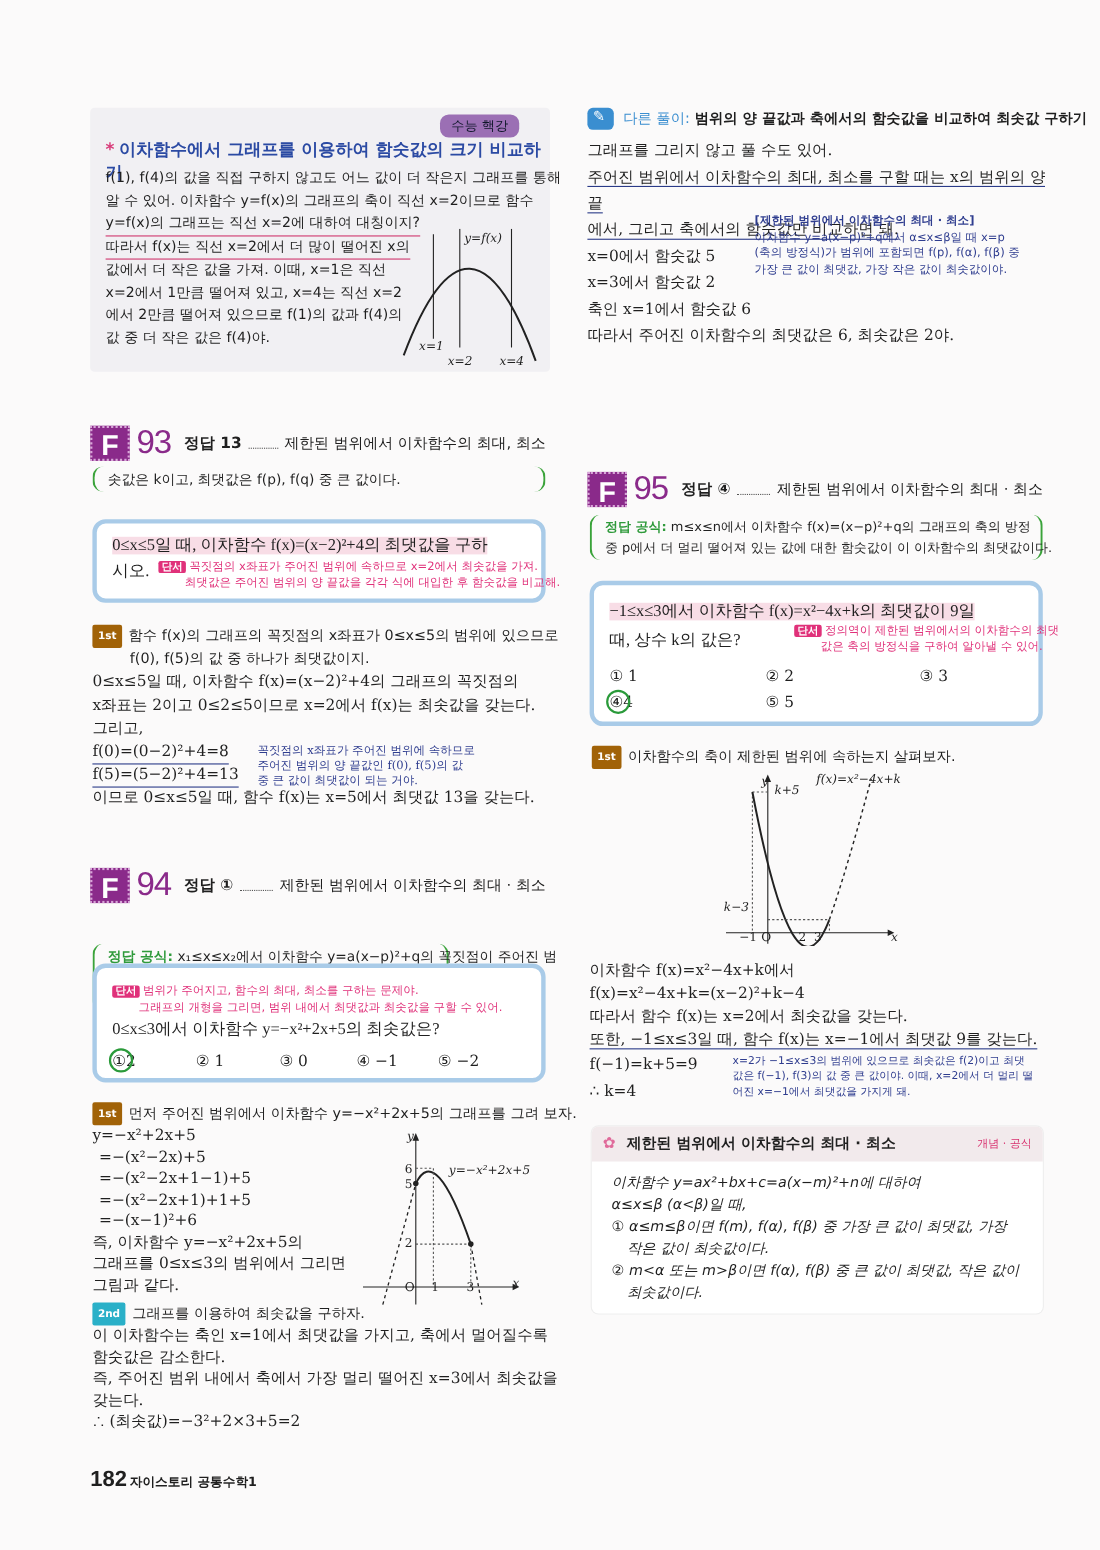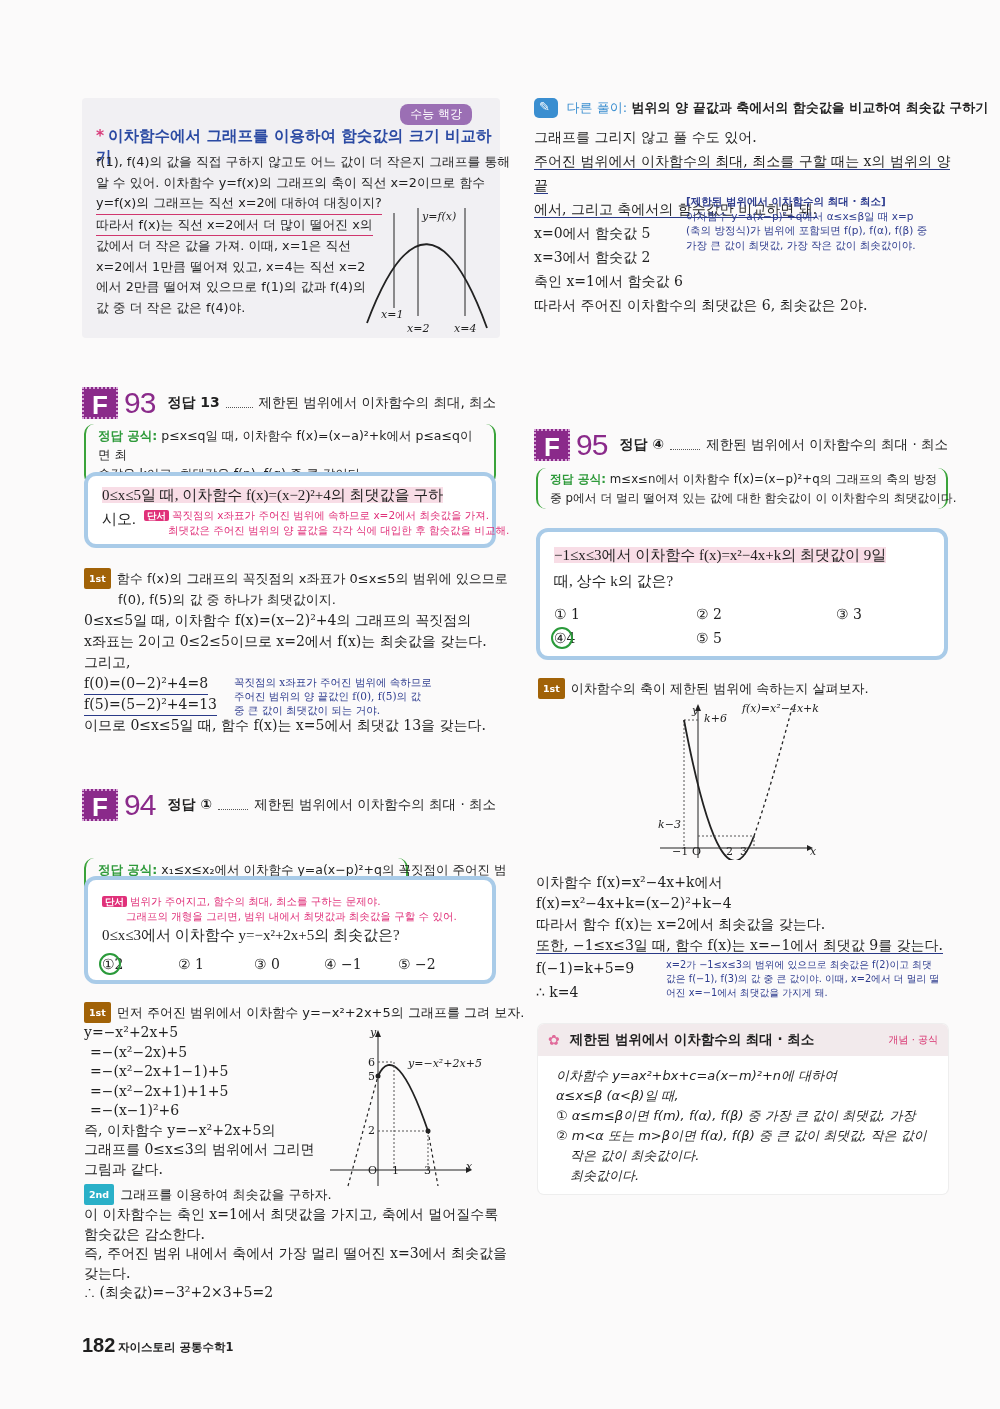--- a/index.html
+++ b/index.html
@@ -4,21 +4,21 @@
 <style>
   * { box-sizing: border-box; margin: 0; padding: 0; }
   html, body { width: 1000px; height: 1409px; background: #fbfafa; }
   body { position: relative; font-family: "DejaVu Sans", sans-serif; color: #1f1f1f; overflow: hidden; }
   .serif { font-family: "DejaVu Serif", "Liberation Serif", serif; }
   .ital { font-style: italic; }
   .abs { position: absolute; }
 
   
   .tipbox { left: 82px; top: 98px; width: 418px; height: 240px; background: #f1f0f3; border-radius: 4px; }
-  .tip-badge { position: absolute; right: 28px; top: 6px; background: #9b6fb4; color: #ffffff; font-size: 12px; padding: 2px 10px; border-radius: 8px; }
+  .tip-badge { position: absolute; right: 28px; top: 6px; background: #9b6fb4; color: #0f172a; font-size: 12px; padding: 2px 10px; border-radius: 8px; }
   .tip-title { position: absolute; left: 14px; top: 28px; font-size: 15.5px; font-weight: bold; color: #2b4aa3; }
   .tip-title .star { color: #d83c7a; margin-right: 4px; }
   .tip-body { position: absolute; left: 14px; top: 54px; width: 390px; font-size: 12.8px; line-height: 20.5px; }
   .tip-body .line { white-space: nowrap; }
   .ul-pink-short { border-bottom: 1.5px solid #d0366e; display: inline-block; }
 
   
   .alt-head { left: 534px; top: 98px; font-size: 13px; font-weight: bold; white-space: nowrap; }
   .alt-icon { display: inline-block; width: 24px; height: 20px; background: #3a8ed0; border-radius: 5px; vertical-align: middle; margin-right: 4px; position: relative; }
   .alt-icon::after { content: "✎"; color: #fff; font-size: 13px; position: absolute; left: 5px; top: 1px; }
@@ -115,21 +115,20 @@
 </div>
 
 <div class="abs fhead" style="left:82px;top:386px;width:414px">
   <div class="fbox">F</div>
   <div class="fnum">93</div>
   <div class="fans">정답 13</div>
   <div class="fdots"></div>
   <div class="ftopic">제한된 범위에서 이차함수의 최대, 최소</div>
 </div>
 <div class="formula" style="left:84px;top:424px;width:412px">
-  <div><span class="lbl">정답 공식:</span> <span>p≤x≤q일 때, 이차함수 f(x)=(x−a)²+k에서 p≤a≤q이면 최</span></div>
   <div>솟값은 k이고, 최댓값은 f(p), f(q) 중 큰 값이다.</div>
 </div>
 <div class="qbox" style="left:84px;top:472px;width:412px;height:76px">
   <div class="abs serif qtext" style="left:14px;top:10px;white-space:nowrap"><span class="hl-pink">0≤x≤5일 때, 이차함수 f(x)=(x−2)²+4의 최댓값을 구하</span></div>
   <div class="abs serif qtext" style="left:14px;top:34px">시오.</div>
   <div class="abs hint" style="left:56px;top:32px;white-space:nowrap">
     <div><span class="hint-tag">단서</span><span>꼭짓점의 x좌표가 주어진 범위에 속하므로 x=2에서 최솟값을 가져.</span></div>
     <div style="padding-left:24px">최댓값은 주어진 범위의 양 끝값을 각각 식에 대입한 후 함숫값을 비교해.</div>
   </div>
 </div>
@@ -233,20 +232,24 @@
   <div class="fdots"></div>
   <div class="ftopic">제한된 범위에서 이차함수의 최대 · 최소</div>
 </div>
 <div class="formula" style="left:536px;top:468px;width:412px;font-size:11.8px;line-height:18.5px">
   <div style="white-space:nowrap"><span class="lbl">정답 공식:</span> <span>m≤x≤n에서 이차함수 f(x)=(x−p)²+q의 그래프의 축의 방정</span></div>
   <div style="white-space:nowrap">중 p에서 더 멀리 떨어져 있는 값에 대한 함숫값이 이 이차함수의 최댓값이다.</div>
 </div>
 <div class="qbox" style="left:536px;top:528px;width:412px;height:132px">
   <div class="abs serif qtext" style="left:14px;top:14px;white-space:nowrap"><span class="hl-pink">−1≤x≤3에서 이차함수 f(x)=x²−4x+k의 최댓값이 9일</span></div>
   <div class="abs serif qtext" style="left:14px;top:40px">때, 상수 k의 값은?</div>
+  <div class="abs hint" style="left:182px;top:34px;white-space:nowrap">
+    <div><span class="hint-tag">단서</span><span>정의역이 제한된 범위에서의 이차함수의 최댓</span></div>
+    <div style="padding-left:24px">값은 축의 방정식을 구하여 알아낼 수 있어.</div>
+  </div>
   <div class="abs serif" style="left:14px;top:74px;font-size:14px">① 1</div>
   <div class="abs serif" style="left:156px;top:74px;font-size:14px">② 2</div>
   <div class="abs serif" style="left:296px;top:74px;font-size:14px">③ 3</div>
   <div class="abs serif" style="left:14px;top:98px;font-size:14px"><span class="choice-circle" style="left:-3px;top:-3px"></span><span>④4</span></div>
   <div class="abs serif" style="left:156px;top:98px;font-size:14px">⑤ 5</div>
 </div>
 <div class="abs body14" style="left:538px;top:678px;font-size:13px">
   <span class="step-tag">1st</span><span>이차함수의 축이 제한된 범위에 속하는지 살펴보자.</span>
 </div>
 
@@ -256,21 +259,21 @@
   <line x1="38" y1="158" x2="38" y2="8" stroke="#222" stroke-width="1"></line>
   <polygon points="38,4 35,11 41,11" fill="#222"></polygon>
   <line x1="24" y1="20" x2="24" y2="148" stroke="#555" stroke-dasharray="2,2"></line>
   <line x1="24" y1="20" x2="38" y2="20" stroke="#555" stroke-dasharray="2,2"></line>
   <path d="M24,20 Q62,220 94,136" fill="none" stroke="#222" stroke-width="1.8"></path>
   <path d="M94,136 Q110,90 132,8" fill="none" stroke="#222" stroke-width="1.3" stroke-dasharray="3,3"></path>
   <line x1="38" y1="136" x2="94" y2="136" stroke="#555" stroke-dasharray="2,2"></line>
   <line x1="94" y1="136" x2="94" y2="148" stroke="#555" stroke-dasharray="2,2"></line>
 </svg>
 <div class="abs serif ital" style="left:692px;top:704px;font-size:11px">y</div>
-<div class="abs serif ital" style="left:704px;top:712px;font-size:11px">k+6</div>
+<div class="abs serif ital" style="left:704px;top:712px;font-size:11px">k+5</div>
 <div class="abs serif ital" style="left:658px;top:818px;font-size:11px">k−3</div>
 <div class="abs serif ital" style="left:742px;top:702px;font-size:11px">f(x)=x²−4x+k</div>
 <div class="abs serif" style="left:672px;top:845px;font-size:11px">−1</div>
 <div class="abs serif" style="left:692px;top:845px;font-size:11px">O</div>
 <div class="abs serif" style="left:726px;top:845px;font-size:11px">2</div>
 <div class="abs serif" style="left:740px;top:845px;font-size:11px">3</div>
 <div class="abs serif ital" style="left:810px;top:845px;font-size:11px">x</div>
 
 <div class="abs serif" style="left:536px;top:872px;width:420px;font-size:14px;line-height:21px">
   <div>이차함수 f(x)=x²−4x+k에서</div>
@@ -291,20 +294,20 @@
 <div class="abs concept">
   <div class="concept-head">
     <span class="flower">✿</span>
     <span>제한된 범위에서 이차함수의 최대 · 최소</span>
     <span class="tag">개념 · 공식</span>
   </div>
   <div class="concept-body">
     <div>이차함수 y=ax²+bx+c=a(x−m)²+n에 대하여</div>
     <div>α≤x≤β (α&lt;β)일 때,</div>
     <div style="white-space:nowrap">① α≤m≤β이면 f(m), f(α), f(β) 중 가장 큰 값이 최댓값, 가장</div>
+    <div style="padding-left:14px">   작은 값이 최솟값이다.</div>
     <div style="white-space:nowrap">② m&lt;α 또는 m&gt;β이면 f(α), f(β) 중 큰 값이 최댓값, 작은 값이</div>
-    <div style="padding-left:14px">   작은 값이 최솟값이다.</div>
     <div style="padding-left:14px">   최솟값이다.</div>
   </div>
 </div>
 
 <div class="abs footer-num">182</div>
 <div class="abs footer-title">자이스토리 공통수학1</div>
 
 </body></html>

